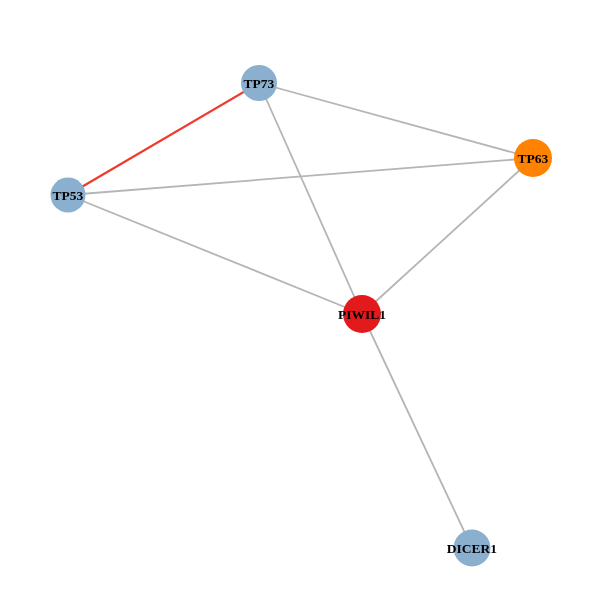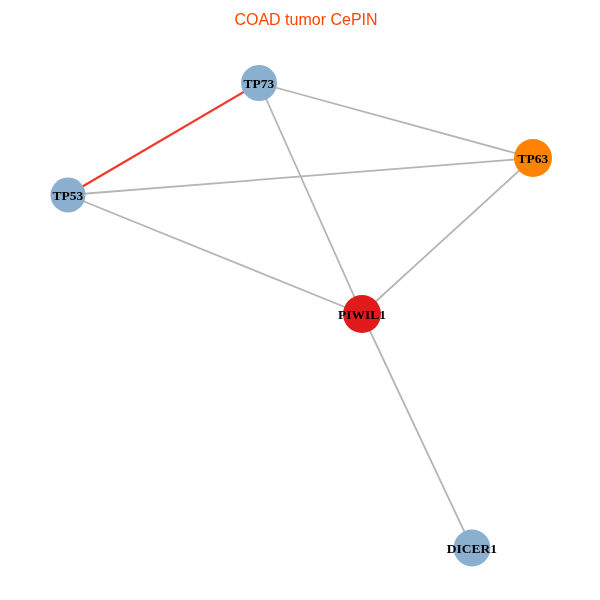--- a/index.html
+++ b/index.html
@@ -35,21 +35,20 @@
   svg text.node-label {
     font-family: "Liberation Serif", "DejaVu Serif", serif;
     font-weight: bold;
     pointer-events: none;
   }
 </style>
 </head>
 <body style="background: rgb(255, 255, 255);">
 
 <div class="plot-wrap">
-  <div class="plot-title" style="color: rgb(255, 69, 0);">COAD tumor CePIN</div>
   <svg class="graph-canvas" width="600" height="600" viewBox="0 0 600 600" xmlns="http://www.w3.org/2000/svg">
       <line x1="68" y1="195" x2="259" y2="83" stroke="#F0382B" stroke-width="2.2"></line>
       <line x1="259" y1="83" x2="533" y2="158" stroke="#B5B5B5" stroke-width="1.8"></line>
       <line x1="259" y1="83" x2="362" y2="314" stroke="#B5B5B5" stroke-width="1.8"></line>
       <line x1="68" y1="195" x2="533" y2="158" stroke="#B5B5B5" stroke-width="1.8"></line>
       <line x1="68" y1="195" x2="362" y2="314" stroke="#B5B5B5" stroke-width="1.8"></line>
       <line x1="533" y1="158" x2="362" y2="314" stroke="#B5B5B5" stroke-width="1.8"></line>
       <line x1="362" y1="314" x2="472" y2="548" stroke="#B5B5B5" stroke-width="1.8"></line>
       <circle cx="259" cy="83" r="18" fill="#8BB0CF"></circle>
       <text x="259" y="83" dy="0.35em" text-anchor="middle" class="node-label" fill="#000000" font-size="13.5">TP73</text>

